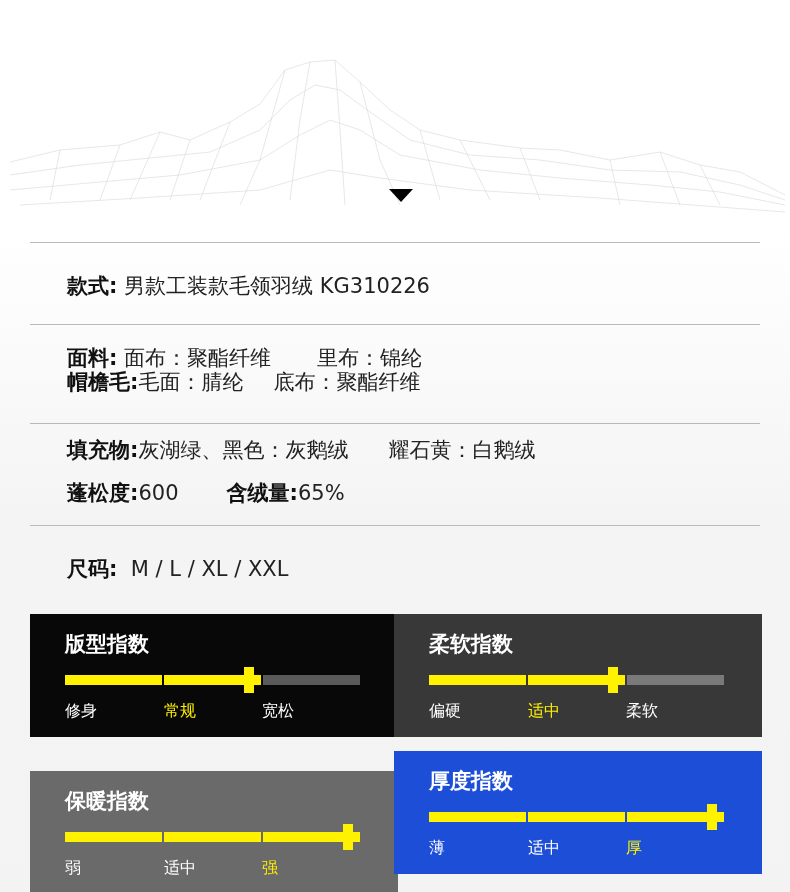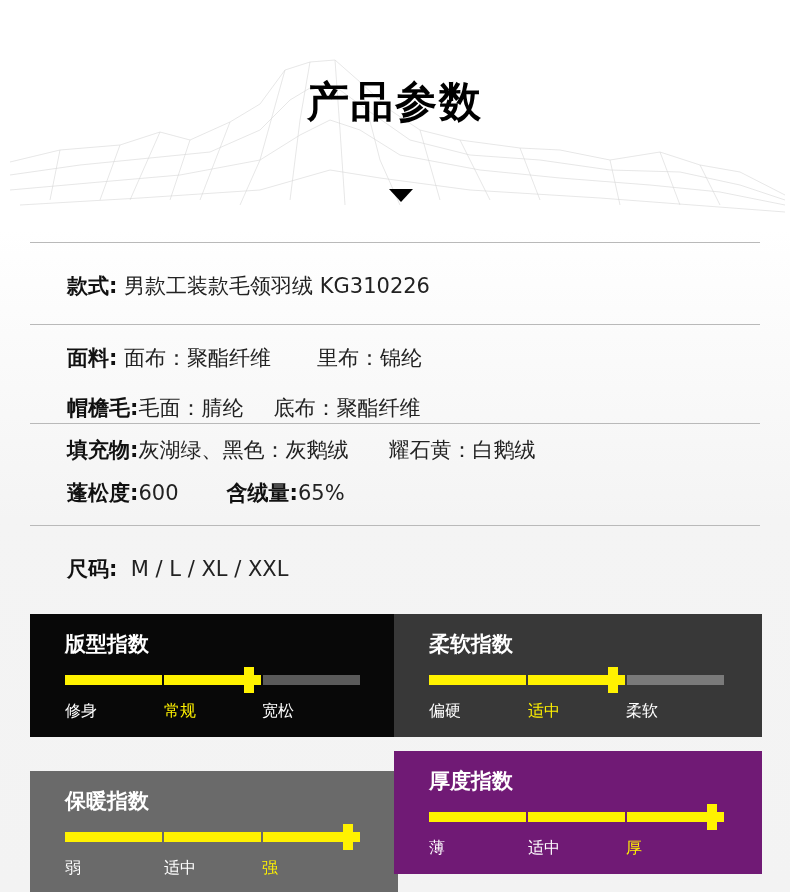--- a/index.html
+++ b/index.html
@@ -31,33 +31,32 @@
 <div class="hero">
   <svg class="mtn" width="790" height="235" viewBox="0 0 790 235">
     <g fill="none" stroke="#d6d6d6" stroke-width="0.6">
       <path d="M10 162 L60 150 L120 145 L160 132 L190 140 L230 122 L260 104 L285 70 L310 62 L335 60 L360 82 L390 110 L420 130 L460 140 L520 148 L560 150 L610 160 L660 152 L700 165 L740 172 L785 195"></path>
       <path d="M10 175 L80 165 L150 158 L210 152 L260 130 L290 100 L315 85 L340 90 L370 112 L410 140 L470 155 L540 160 L610 170 L680 172 L740 185 L785 200"></path>
       <path d="M10 190 L100 182 L180 175 L260 160 L300 135 L330 120 L360 130 L400 155 L480 170 L560 178 L650 185 L720 192 L785 205"></path>
       <path d="M20 205 L140 198 L260 190 L330 170 L380 178 L470 190 L600 198 L785 212"></path>
       <path d="M310 62 L300 120 L290 200 M335 60 L340 130 L345 205 M285 70 L260 160 L240 205 M360 82 L380 160 L400 205 M230 122 L200 200 M420 130 L440 200 M190 140 L170 200 M460 140 L490 200 M520 148 L540 200 M160 132 L130 200 M610 160 L620 205 M660 152 L680 205 M120 145 L100 200 M60 150 L50 200 M700 165 L720 205"></path>
     </g>
   </svg>
-  <div class="title-cn">产品参数</div>
   <div class="tri"></div>
 </div>
 
 <div class="rule" style="top:242px"></div>
 
 <div class="line" style="top:272px"><b>款式:</b> <span>男款工装款毛领羽绒 KG310226</span></div>
 
 <div class="rule" style="top:324px"></div>
 
 <div class="line" style="top:344px"><b>面料:</b> <span>面布：</span><span>聚酯纤维</span><span class="gap" style="width:46px"></span><span>里布：</span><span>锦纶</span></div>
 
-<div class="line" style="top:394px"><b>帽檐毛:</b><span>毛面：</span><span>腈纶</span><span class="gap" style="width:30px"></span><span>底布：</span><span>聚酯纤维</span></div>
+<div class="line" style="top:368px"><b>帽檐毛:</b><span>毛面：</span><span>腈纶</span><span class="gap" style="width:30px"></span><span>底布：</span><span>聚酯纤维</span></div>
 
 <div class="rule" style="top:423px"></div>
 
 <div class="line" style="top:436px"><b>填充物:</b><span>灰湖绿、黑色：</span><span>灰鹅绒</span><span class="gap" style="width:40px"></span><span>耀石黄：</span><span>白鹅绒</span></div>
 
 <div class="line" style="top:479px"><b>蓬松度:</b><span>600</span><span class="gap" style="width:48px"></span><b>含绒量:</b><span>65%</span></div>
 
 <div class="rule" style="top:525px"></div>
 
 <div class="line" style="top:555px"><b>尺码:</b>  <span>M / L / XL / XXL</span></div>
@@ -87,21 +86,21 @@
       <div class="ptitle">保暖指数</div>
       <div class="bar" style="left: 35px; width: 97px; background: rgb(255, 242, 0);"></div>
       <div class="bar" style="left: 134px; width: 97px; background: rgb(255, 242, 0);"></div>
       <div class="bar" style="left: 233px; width: 97px; background: rgb(255, 242, 0);"></div>
       <div class="knob-v" style="left: 313px;"></div>
       <div class="bar" style="left: 320px; width: 10px; background: rgb(255, 242, 0);"></div>
       <div class="lbl" style="left: 35px;">弱</div>
       <div class="lbl" style="left: 134px;">适中</div>
       <div class="lbl on" style="left: 232px;">强</div>
     </div>
-    <div class="panel" style="left: 394px; top: 751px; background: #701a75;">
+    <div class="panel" style="left: 394px; top: 751px; background: #1d4ed8;">
       <div class="ptitle">厚度指数</div>
       <div class="bar" style="left: 35px; width: 97px; background: rgb(255, 242, 0);"></div>
       <div class="bar" style="left: 134px; width: 97px; background: rgb(255, 242, 0);"></div>
       <div class="bar" style="left: 233px; width: 97px; background: rgb(255, 242, 0);"></div>
       <div class="knob-v" style="left: 313px;"></div>
       <div class="bar" style="left: 320px; width: 10px; background: rgb(255, 242, 0);"></div>
       <div class="lbl" style="left: 35px;">薄</div>
       <div class="lbl" style="left: 134px;">适中</div>
       <div class="lbl on" style="left: 232px;">厚</div>
     </div>

